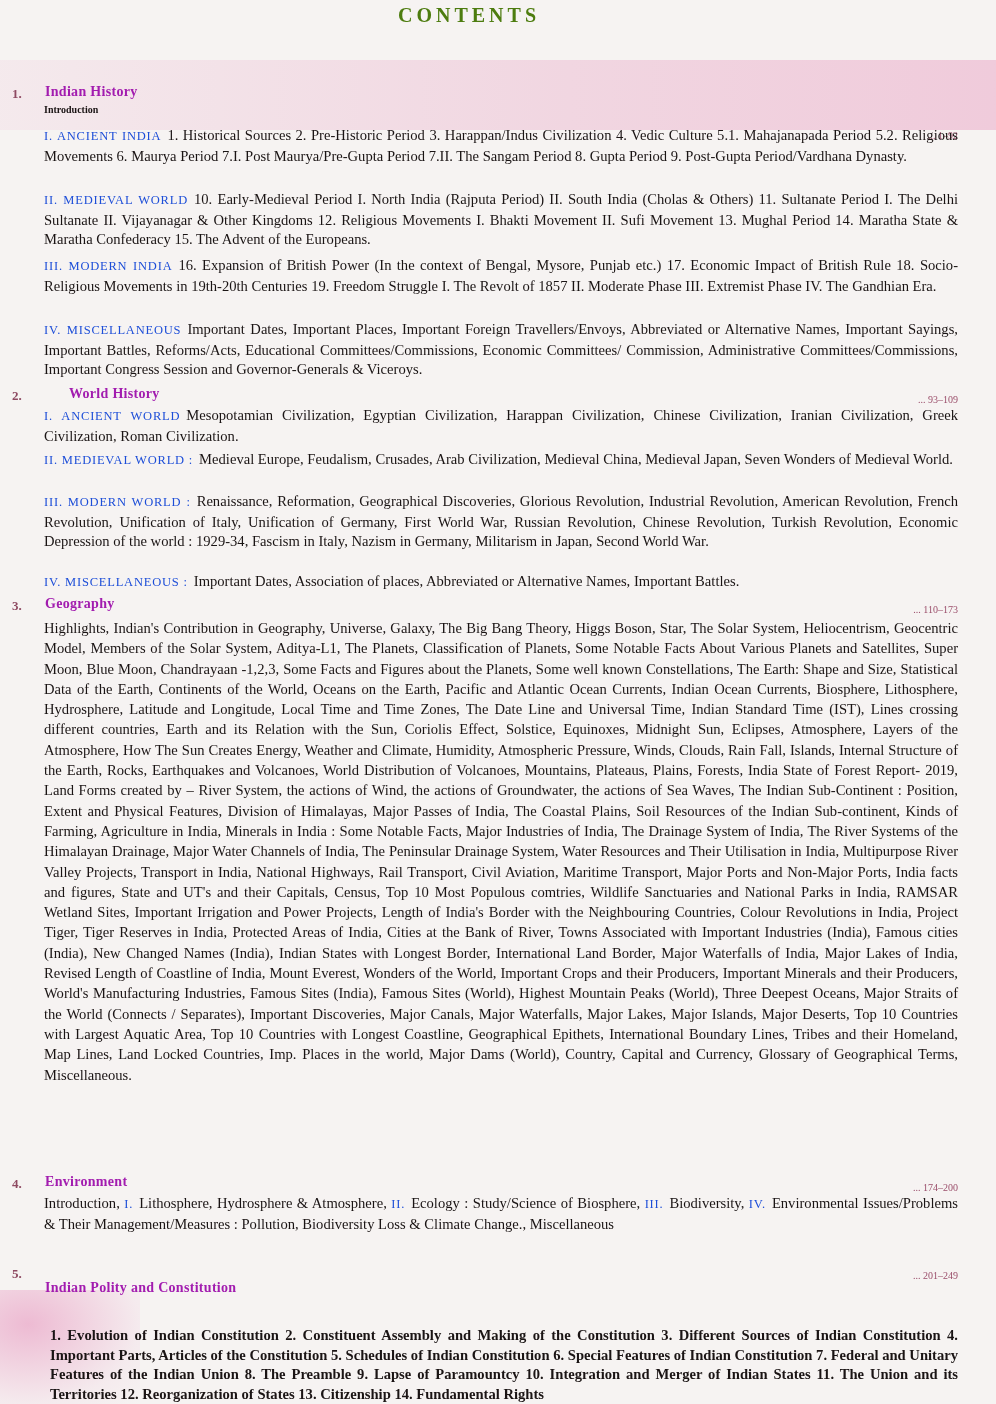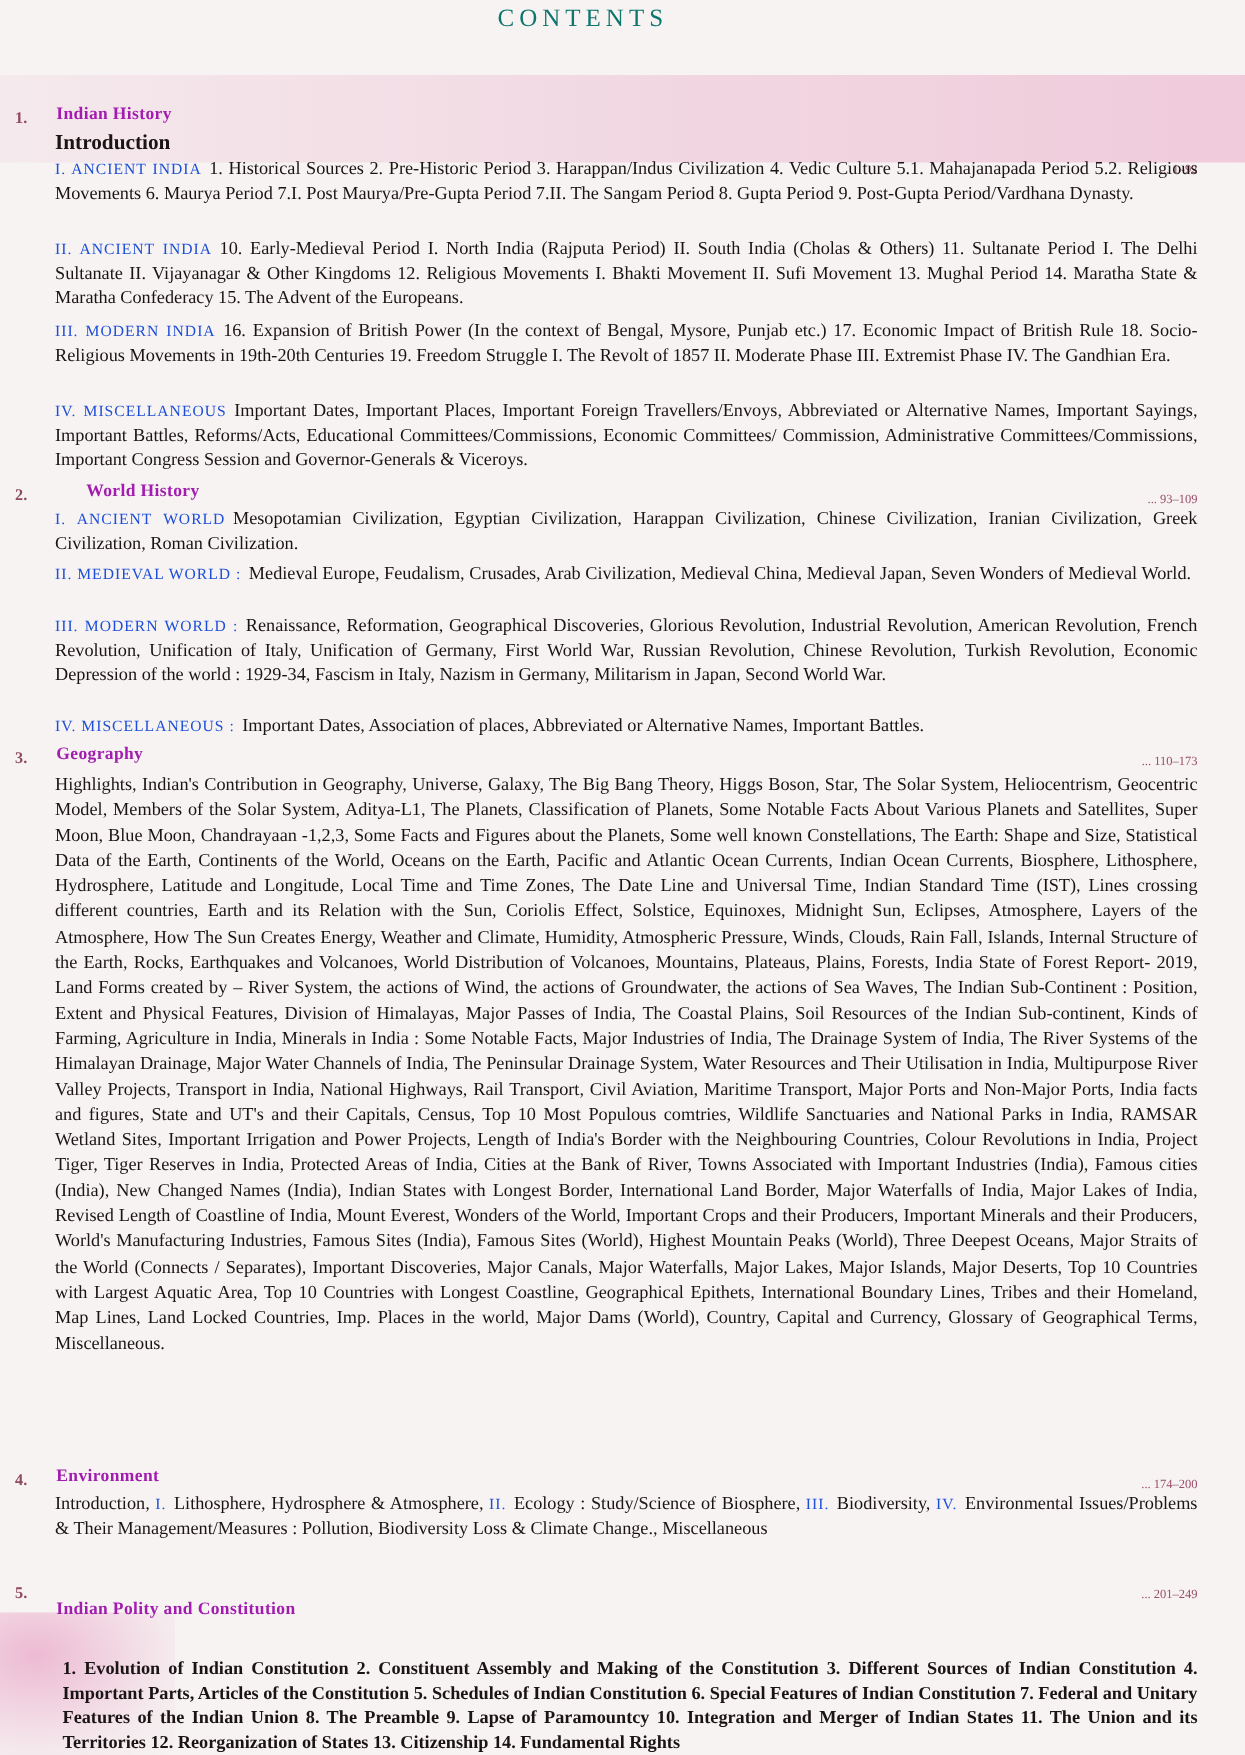--- a/index.html
+++ b/index.html
@@ -17,21 +17,21 @@
       top: 60px; height: 70px;
       background: linear-gradient(90deg, rgba(240,205,220,0.25), rgba(235,180,205,0.45) 55%, rgba(235,170,200,0.55));
     }
     .bleed-bottom-left {
       left: 0; top: 1290px; width: 140px; height: 114px;
       background: radial-gradient(ellipse at 20% 30%, rgba(230,140,185,0.55), rgba(240,200,220,0.2) 70%, transparent);
     }
     .page { position: absolute; left: 0; top: 0; width: 996px; }
     .contents-title {
       position: absolute; left: 398px; top: 4px;
-      font-size: 20px; letter-spacing: 4px; color: #0f766e; font-weight: normal;
+      font-size: 20px; letter-spacing: 4px; color: #4d7c0f; font-weight: bold;
     }
     .section { position: absolute; left: 0; width: 996px; }
     .sec-num {
       position: absolute; left: 12px; font-size: 13px; color: #8e4a62; font-weight: bold;
     }
     .sec-title {
       position: absolute; left: 45px; font-size: 14px; color: #a21caf; font-weight: bold;
       letter-spacing: 0.3px;
     }
     .sec-pages {
@@ -39,42 +39,42 @@
     }
     .block {
       position: absolute; left: 44px; width: 914px;
       font-size: 14.6px; line-height: 19.6px; text-align: justify;
       font-family: "Liberation Sans Narrow", "Liberation Serif", serif;
     }
     .sub {
       color: #1d4ed8; font-size: 12.5px; letter-spacing: 0.8px; margin-right: 6px;
       font-weight: normal;
     }
-    .intro { position: absolute; left: 44px; font-size: 17px; font-weight: bold; }
+    .intro { position: absolute; left: 44px; font-size: 10px; font-weight: bold; }
     .b { font-weight: bold; margin-top: 44px; }
   </style>
 </head>
 <body>
 
 <div class="bleed bleed-top"></div>
 <div class="bleed bleed-bottom-left"></div>
 
 <div class="page">
   <div class="contents-title">CONTENTS</div>
 
   <div class="section" style="top:80px;">
     <span class="sec-num" style="top:6px;">1.</span>
     <span class="sec-title" style="top:4px;">Indian History</span>
     <span class="intro" style="top:24px;">Introduction</span>
     <span class="sec-pages" style="top:50px;">... 1–92</span>
     <div class="block" style="top:46px;">
       <span class="sub">I. ANCIENT INDIA</span><span>1. Historical Sources 2. Pre-Historic Period 3. Harappan/Indus Civilization 4. Vedic Culture 5.1. Mahajanapada Period 5.2. Religious Movements 6. Maurya Period 7.I. Post Maurya/Pre-Gupta Period 7.II. The Sangam Period 8. Gupta Period 9. Post-Gupta Period/Vardhana Dynasty.</span>
     </div>
     <div class="block" style="top:110px;">
-      <span class="sub">II. ANCIENT INDIA</span><span>10. Early-Medieval Period I. North India (Rajputa Period) II. South India (Cholas &amp; Others) 11. Sultanate Period I. The Delhi Sultanate II. Vijayanagar &amp; Other Kingdoms 12. Religious Movements I. Bhakti Movement II. Sufi Movement 13. Mughal Period 14. Maratha State &amp; Maratha Confederacy 15. The Advent of the Europeans.</span>
+      <span class="sub">II. MEDIEVAL WORLD</span><span>10. Early-Medieval Period I. North India (Rajputa Period) II. South India (Cholas &amp; Others) 11. Sultanate Period I. The Delhi Sultanate II. Vijayanagar &amp; Other Kingdoms 12. Religious Movements I. Bhakti Movement II. Sufi Movement 13. Mughal Period 14. Maratha State &amp; Maratha Confederacy 15. The Advent of the Europeans.</span>
     </div>
     <div class="block" style="top:176px;">
       <span class="sub">III. MODERN INDIA</span><span>16. Expansion of British Power (In the context of Bengal, Mysore, Punjab etc.) 17. Economic Impact of British Rule 18. Socio-Religious Movements in 19th-20th Centuries 19. Freedom Struggle I. The Revolt of 1857 II. Moderate Phase III. Extremist Phase IV. The Gandhian Era.</span>
     </div>
     <div class="block" style="top:240px;">
       <span class="sub">IV. MISCELLANEOUS</span><span>Important Dates, Important Places, Important Foreign Travellers/Envoys, Abbreviated or Alternative Names, Important Sayings, Important Battles, Reforms/Acts, Educational Committees/Commissions, Economic Committees/ Commission, Administrative Committees/Commissions, Important Congress Session and Governor-Generals &amp; Viceroys.</span>
     </div>
   </div>
 
   <div class="section" style="top:384px;">

